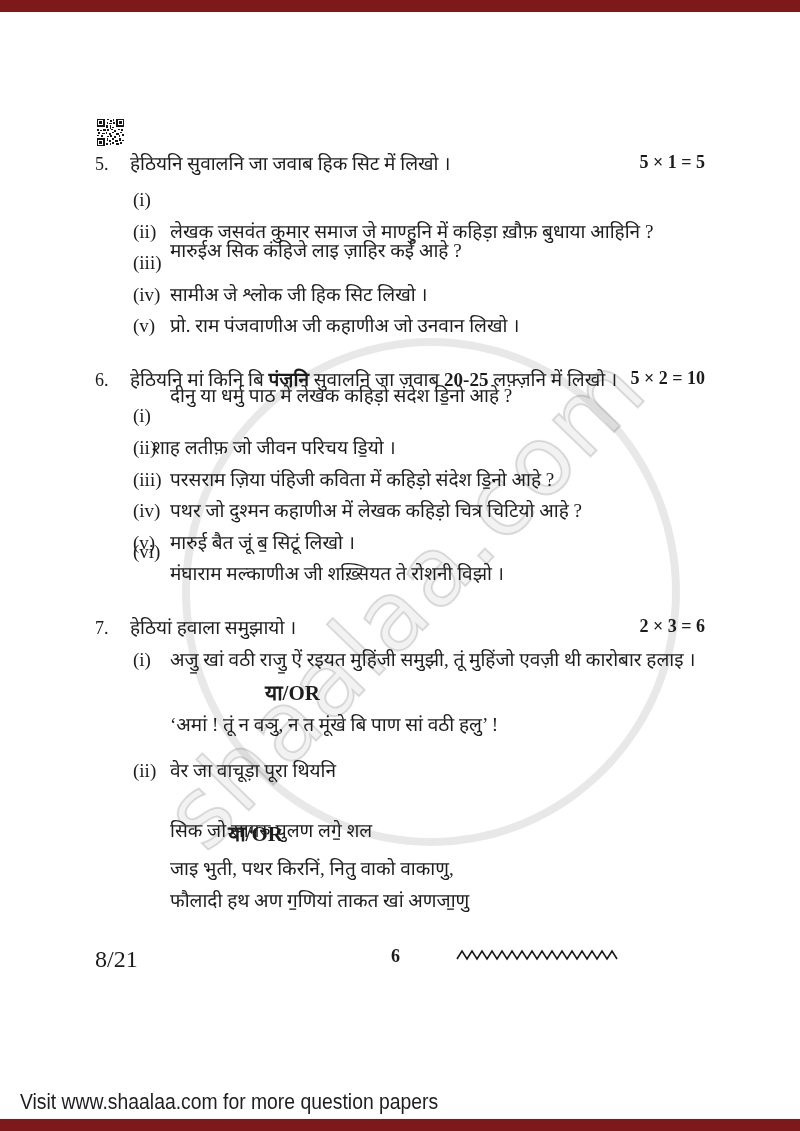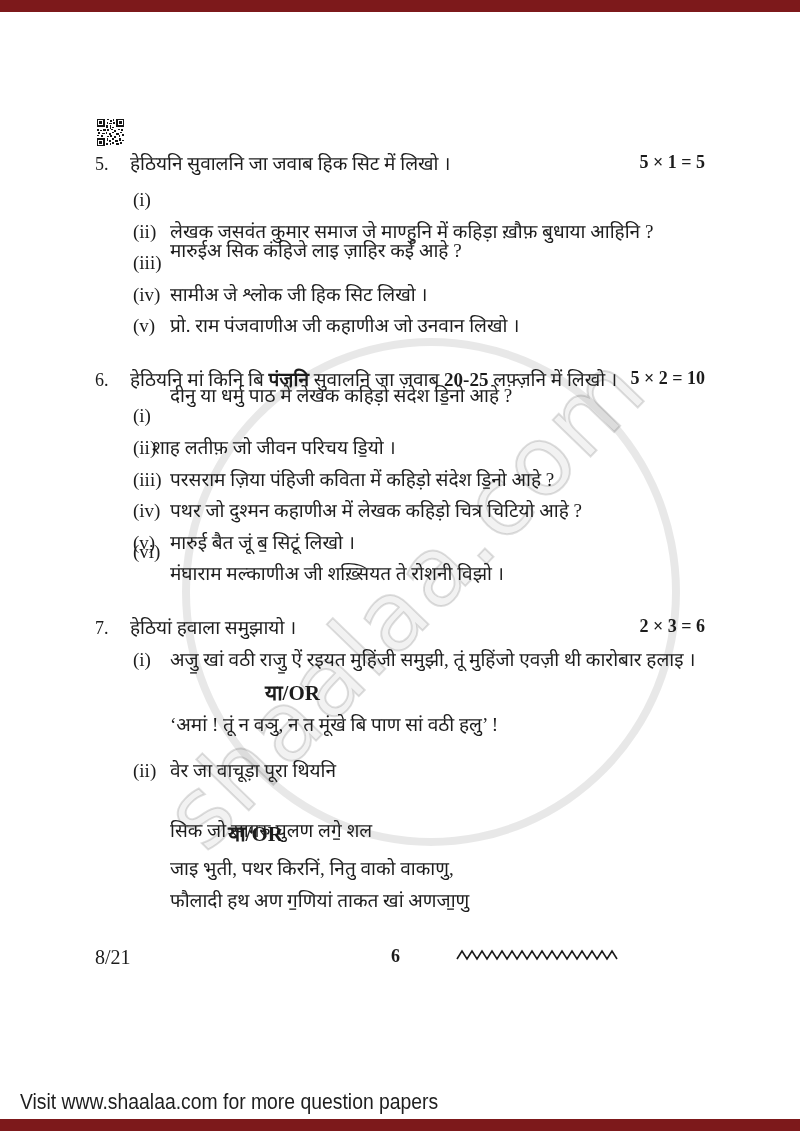--- a/index.html
+++ b/index.html
@@ -21,21 +21,21 @@
   }
   .wm-text{
     position:absolute;left:75px;top:545px;width:660px;text-align:center;
     transform:rotate(-46deg);
     font-family:"DejaVu Sans", sans-serif;font-size:96px;letter-spacing:3px;
     color:rgba(0,0,0,0.05);-webkit-text-stroke:2px rgba(0,0,0,0.13);
     white-space:nowrap;
   }
   .qr{position:absolute;left:97px;top:119px;width:27px;height:27px;}
   .pgrow{position:absolute;top:946px;left:0;width:800px;height:24px;}
-  .pgcode{position:absolute;left:95px;top:0;font-size:20px;}
+  .pgcode{position:absolute;left:95px;top:0;font-size:24px;}
   .pgnum{position:absolute;left:391px;top:0;font-size:18px;font-weight:bold;}
   .squiggle{position:absolute;left:455px;top:2px;}
   .footnote{
     position:absolute;left:20px;top:1089px;
     font-family:"Liberation Sans", sans-serif;font-size:22px;color:#1e1e1e;
     transform:scaleX(0.88);transform-origin:left center;white-space:nowrap;
   }
 </style>
 </head>
 <body>

